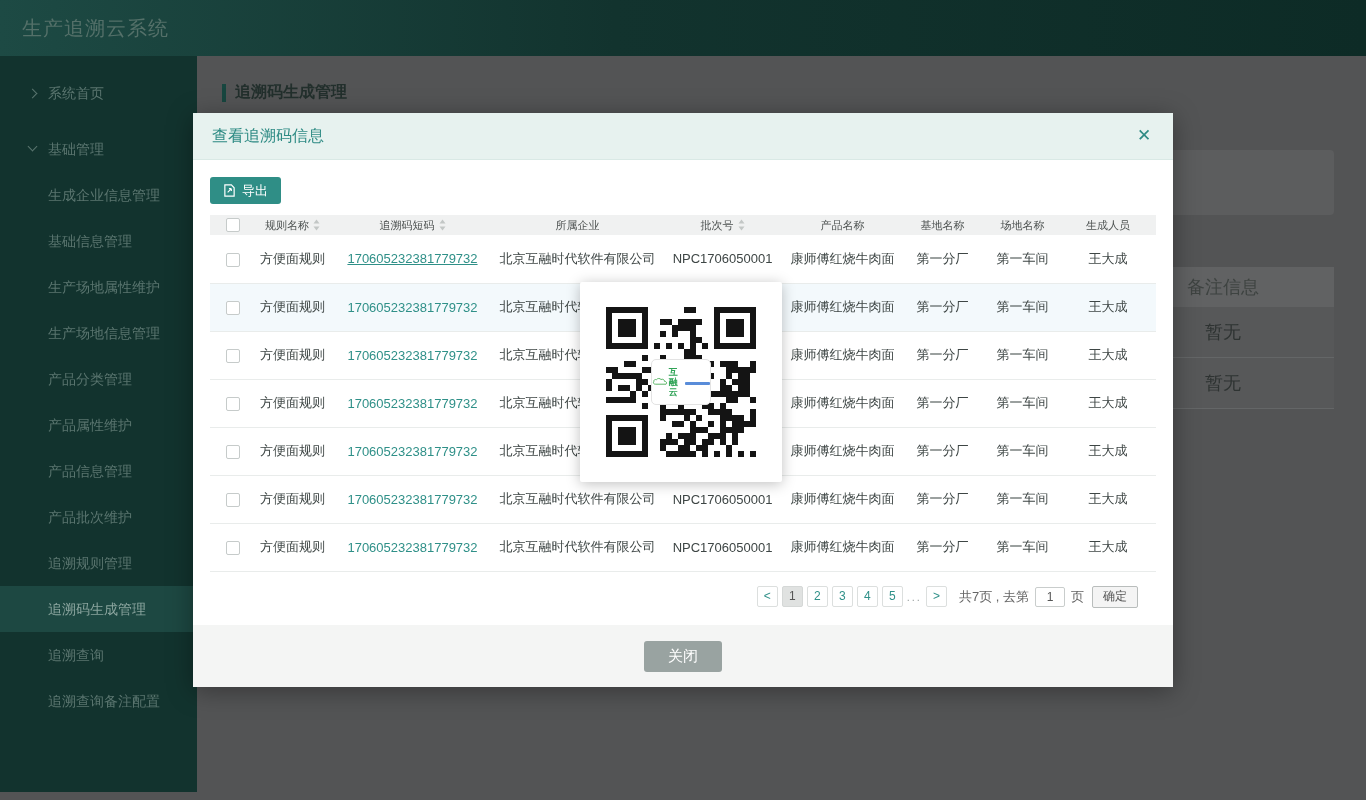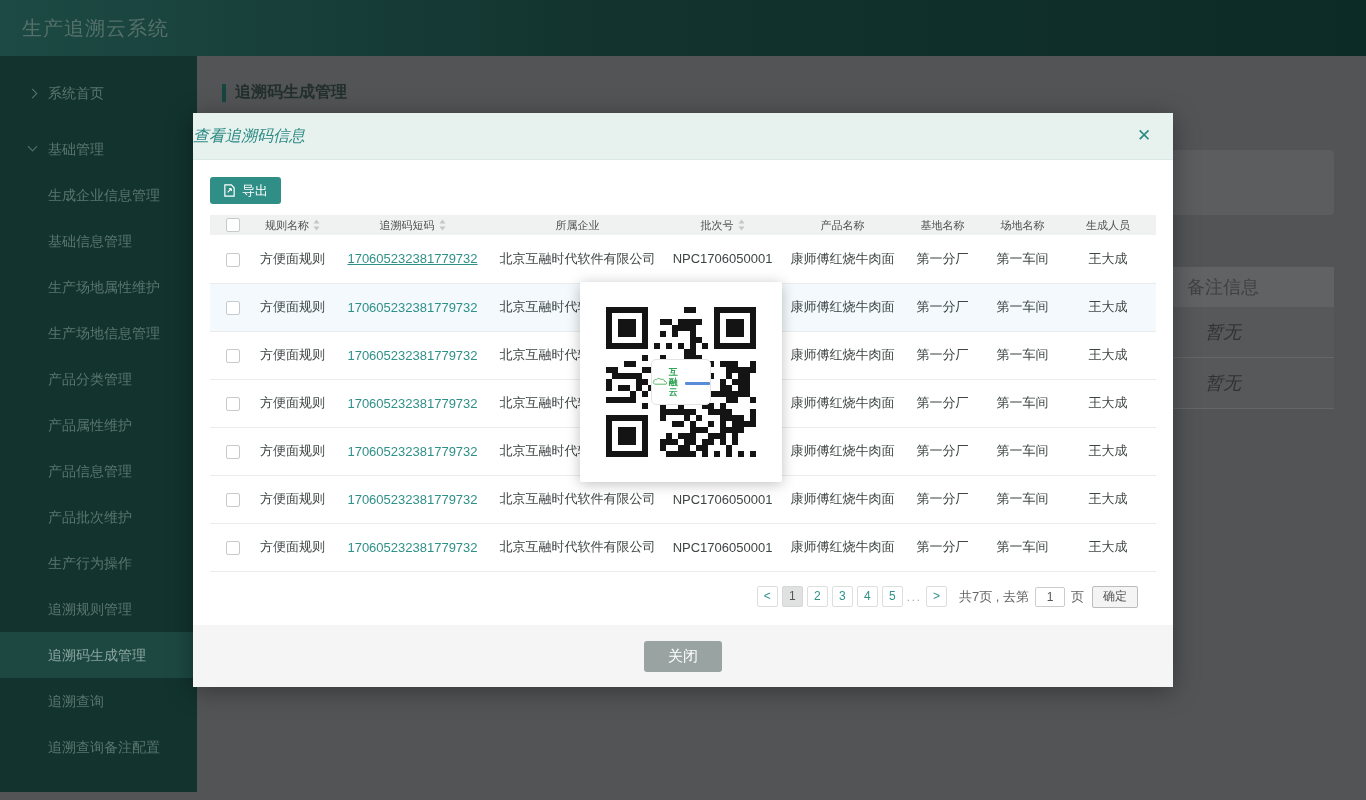--- a/index.html
+++ b/index.html
@@ -27,30 +27,30 @@
   .content { position:absolute; left:197px; top:56px; right:0; bottom:0; background:#535455; z-index:1; }
   .page-title-bar { position:absolute; left:25px; top:26px; display:flex; align-items:center; }
   .title-accent { width:4px; height:18px; background:#17463f; margin-right:9px; }
   .page-title { font-size:16px; font-weight:bold; color:#222f2c; }
   .filter-card { position:absolute; left:24px; top:94px; width:1113px; height:65px; background:#5c5d5e; border-radius:4px; }
   .bg-table { position:absolute; left:24px; top:211px; width:1113px; background:#575859; }
   .bg-thead { position:relative; height:40px; background:#616263; }
   .bg-col { position:absolute; right:24px; width:174px; text-align:center; font-size:18px; }
   .bg-thead .bg-col { line-height:40px; color:#3e4341; }
   .bg-row { position:relative; height:51px; border-bottom:1px solid #646667; }
-  .bg-row .bg-col { line-height:51px; color:#2e3332;font-style:italic; }
+  .bg-row .bg-col { line-height:51px; color:#2e3332; }
 
   
   .backdrop { position:absolute; inset:0; z-index:5; background:rgba(0,0,0,0); }
 
   
   .modal { position:absolute; left:193px; top:113px; width:980px; height:574px; background:#fff;
     z-index:10; box-shadow:0 4px 24px rgba(0,0,0,0.35); }
   .modal-header { height:47px; background:#e7f2ef; border-bottom:1px solid #d9e9e5; position:relative; }
-  .modal-title { line-height:46px; font-size:16px; color:#2e8b84;font-style:italic; }
+  .modal-title { line-height:46px; padding-left:19px; font-size:16px; color:#2e8b84; }
   .modal-close { position:absolute; right:14px; top:0; width:30px; height:46px; line-height:46px;
     text-align:center; font-size:17px; color:#2e8b84; cursor:pointer; background:none; border:none; }
   .modal-body { padding:17px; }
   .btn-export { display:inline-flex; align-items:center; gap:6px; height:27px; padding:8px 13px;
     background:#2f8e86; color:#fff; border:none; border-radius:3px; font-size:13px; cursor:pointer; }
 
   table.grid { width:946px; margin-top:11px; border-collapse:collapse; table-layout:fixed; }
   .grid thead th { height:20px; background:#f0f1f1; font-size:11px; font-weight:normal; color:#4c5150; text-align:center; }
   .grid tbody td { height:48px; font-size:13px; color:#3e4645; text-align:center; border-bottom:1px solid #e9eceb;
     overflow:hidden; white-space:nowrap; }
@@ -105,21 +105,20 @@
         <li class="side-item"><span class="chev right"></span><span>系统首页</span></li>
         <li class="side-item"><span class="chev down"></span><span>基础管理</span></li>
         <li class="side-item"><span>生成企业信息管理</span></li>
         <li class="side-item"><span>基础信息管理</span></li>
         <li class="side-item"><span>生产场地属性维护</span></li>
         <li class="side-item"><span>生产场地信息管理</span></li>
         <li class="side-item"><span>产品分类管理</span></li>
         <li class="side-item"><span>产品属性维护</span></li>
         <li class="side-item"><span>产品信息管理</span></li>
         <li class="side-item"><span>产品批次维护</span></li>
-        <li class="side-item"><span>生产行为操作</span></li>
         <li class="side-item"><span>追溯规则管理</span></li>
         <li class="side-item active"><span>追溯码生成管理</span></li>
         <li class="side-item"><span>追溯查询</span></li>
         <li class="side-item"><span>追溯查询备注配置</span></li>
       </ul>
   </aside>
 
   <main class="content">
     <div class="page-title-bar">
       <span class="title-accent"></span>

